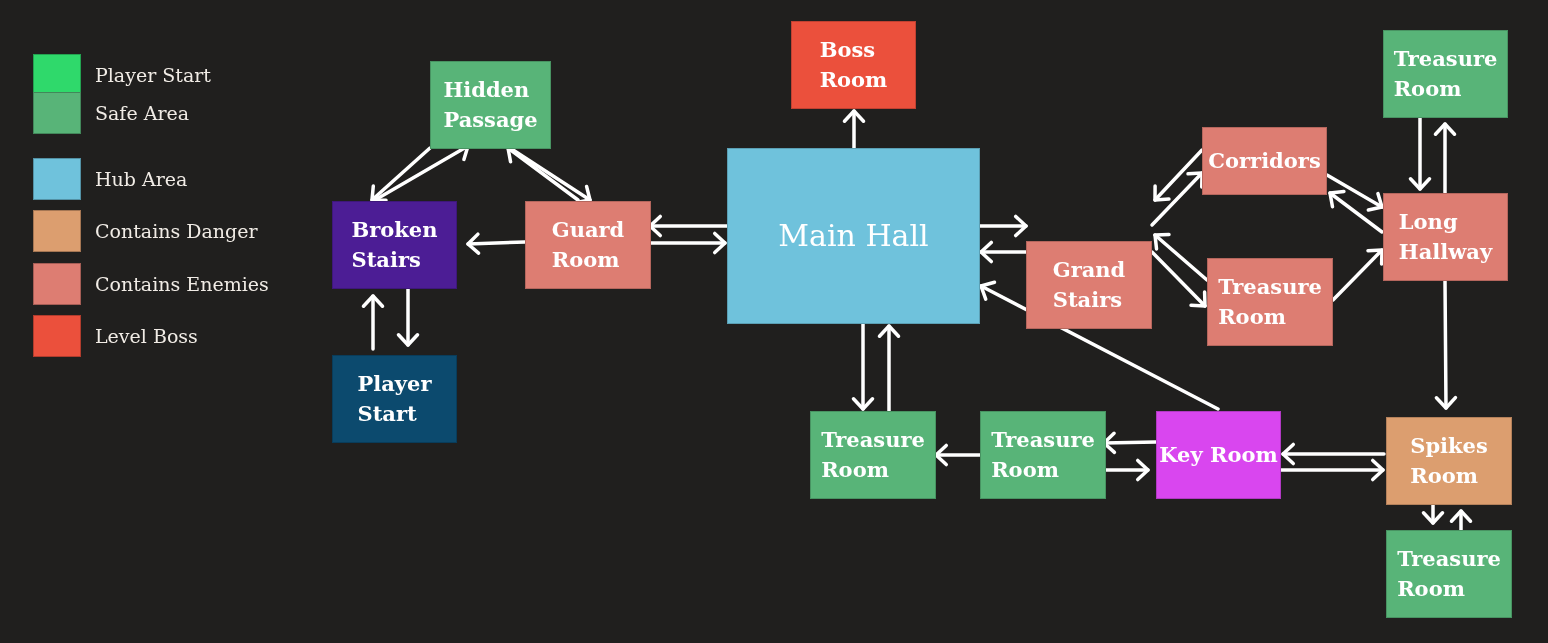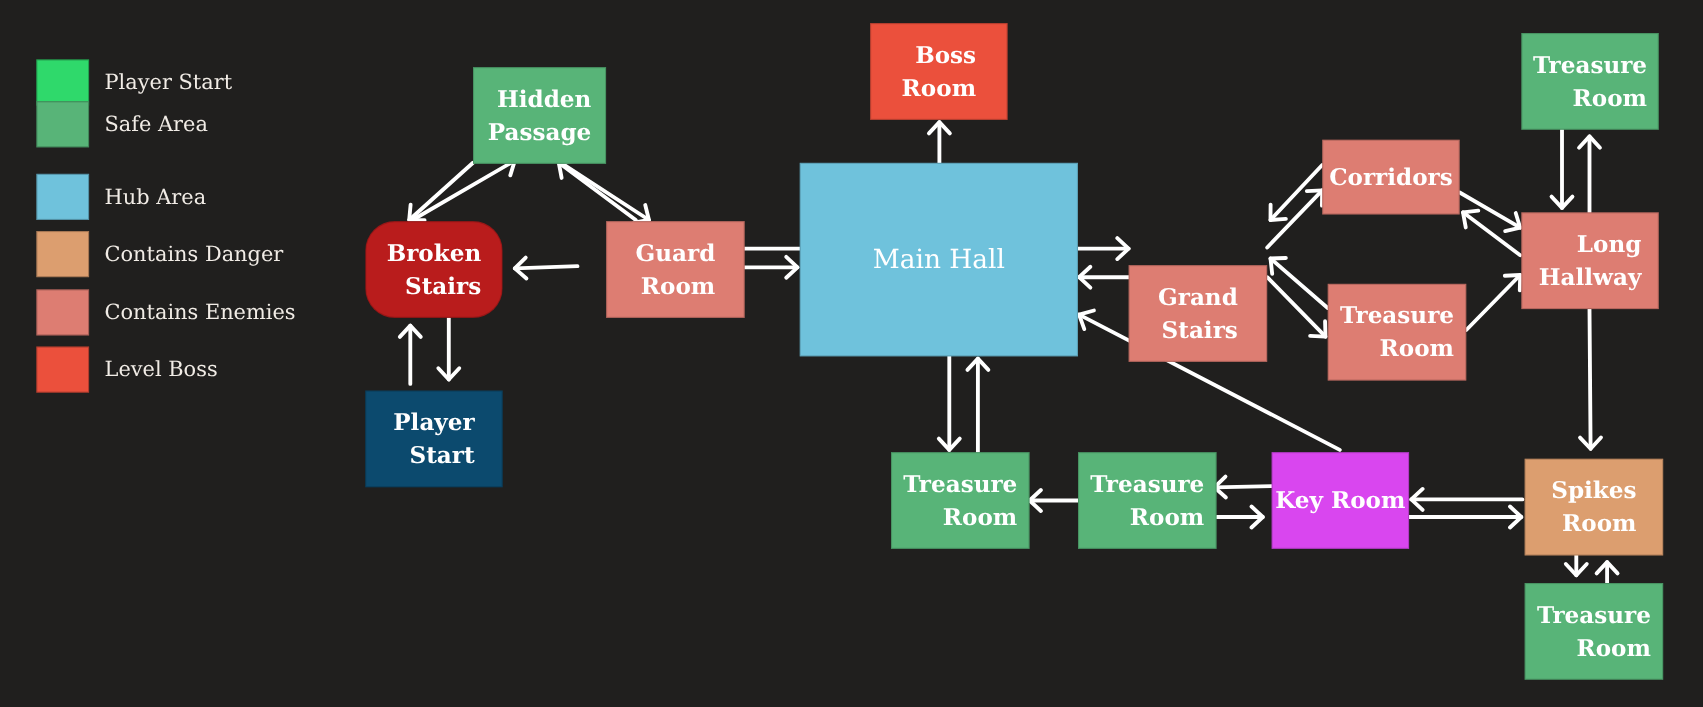--- a/index.html
+++ b/index.html
@@ -17,27 +17,27 @@
     width: 48px; height: 42px; box-sizing: border-box;
     border: 1px solid rgba(0,0,0,0.25);
   }
   .legend-label {
     margin-left: 14px; color: #f1ece6;
     font-family: "DejaVu Serif", serif; font-size: 19px;
   }
   .room {
     position: absolute; box-sizing: border-box;
     display: flex; align-items: center; justify-content: center;
-    text-align: right; color: #ffffff;
+    text-align: left; color: #ffffff;
     font-family: "DejaVu Serif", serif; font-weight: bold;
     font-size: 21px; line-height: 30px;
     border: 1px solid rgba(0,0,0,0.18);
     white-space: pre-line;
   }
-  .room.hub { font-size: 24px; font-weight: normal; }
+  .room.hub { font-size: 30px; font-weight: normal; }
   #edges { position: absolute; left: 0; top: 0; }
 </style>
 </head>
 <body>
 
 <div>
   <div class="legend-item" style="top:54px">
     <div class="legend-swatch" style="background: rgb(47, 217, 107);"></div>
     <span class="legend-label">Player Start</span>
   </div>
@@ -191,25 +191,25 @@
       </g>
       <g>
         <line x1="889" y1="411" x2="889" y2="326"></line>
         <polyline points="898.5224183287929,336.2627262056176 889,326 879.4775816712071,336.2627262056176"></polyline>
       </g>
     </g>
 </svg>
 
 <div class="room" style="left: 430px; top: 61px; width: 121px; height: 88px; background: rgb(88, 180, 120);">Hidden
 Passage</div>
-<div class="room" style="left: 332px; top: 201px; width: 125px; height: 88px; background: #b91c1c; border-radius: 27px;">Broken
+<div class="room" style="left: 332px; top: 201px; width: 125px; height: 88px; background: #4c1d95;">Broken
 Stairs</div>
 <div class="room" style="left: 332px; top: 355px; width: 125px; height: 88px; background: #0c4a6e;">Player
 Start</div>
-<div class="room" style="left: 551px; top: 201px; width: 126px; height: 88px; background: rgb(221, 125, 114);">Guard
+<div class="room" style="left: 525px; top: 201px; width: 126px; height: 88px; background: rgb(221, 125, 114);">Guard
 Room</div>
 <div class="room" style="left: 791px; top: 21px; width: 125px; height: 88px; background: rgb(235, 80, 60);">Boss
 Room</div>
 <div class="room hub" style="left: 727px; top: 148px; width: 253px; height: 176px; background: rgb(111, 194, 220);">Main Hall</div>
 <div class="room" style="left: 1026px; top: 193px; width: 126px; height: 88px; background: rgb(221, 125, 114); margin-top: 48px;">Grand
 Stairs</div>
 <div class="room" style="left: 1202px; top: 127px; width: 125px; height: 68px; background: rgb(221, 125, 114);">Corridors</div>
 <div class="room" style="left: 1207px; top: 258px; width: 126px; height: 88px; background: rgb(221, 125, 114);">Treasure
 Room</div>
 <div class="room" style="left: 1383px; top: 30px; width: 125px; height: 88px; background: rgb(88, 180, 120);">Treasure

